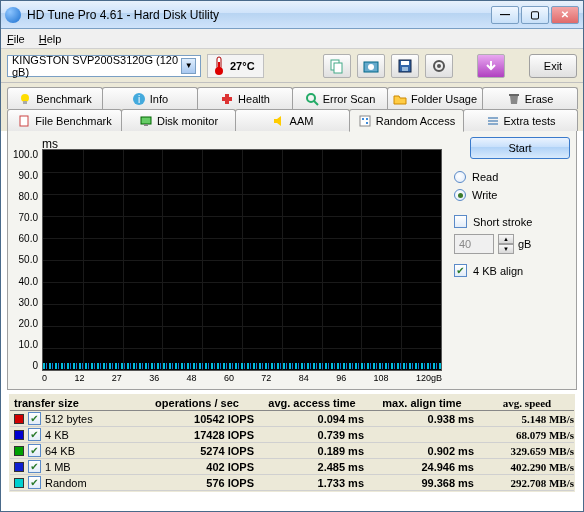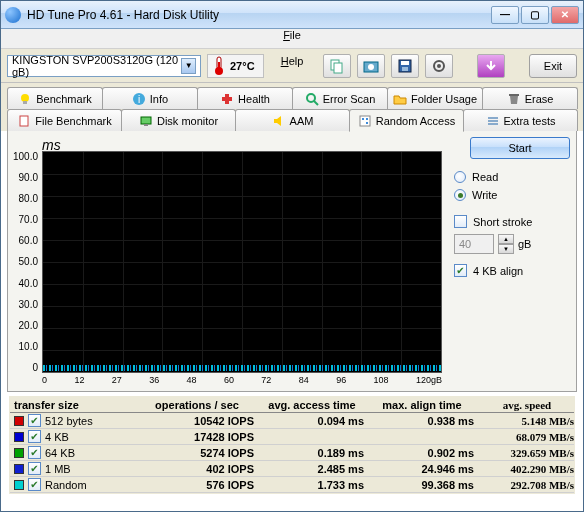--- a/index.html
+++ b/index.html
@@ -39,21 +39,20 @@
   }
   .win-close { background: linear-gradient(to bottom, #f3a6a6, #e06a6a); color: #fff; }
   .menubar {
     height: 20px;
     display: flex;
     align-items: center;
     padding: 0 6px;
     background: #f0f0f0;
     border-bottom: 1px solid #d0d0d0;
     gap: 14px;
-    flex-direction: column;
   }
   .menubar span { cursor: default; }
   .menubar span u { text-decoration: underline; }
   .toolbar {
     height: 34px;
     display: flex;
     align-items: center;
     padding: 0 6px;
     gap: 6px;
     background: #ece9d8;
@@ -173,24 +172,23 @@
   }
   .xaxis {
     display: flex;
     margin-left: 28px;
     width: 400px;
     justify-content: space-between;
     font-size: 9px;
     padding-top: 2px;
   }
   .ms-label {
-    font-size: 14px;
+    font-size: 12px;
     margin-left: 28px;
     margin-bottom: -2px;
-    font-style: italic;
   }
   .side {
     flex: 1;
     padding-left: 10px;
   }
   .start-btn {
     width: 100px; height: 22px;
     border: 1px solid #3a7acb;
     border-radius: 3px;
     background: linear-gradient(to bottom, #eaf3ff, #c8e0fb 45%, #b0d2f7 46%, #d8eafc);
@@ -525,20 +523,21 @@
         <div class="col-max">0.938 ms</div>
         <div class="col-spd">5.148 MB/s</div>
       </div>
       <div class="res-row">
         <div class="col-sz">
           <span class="swatch" style="background:#0000d0"></span>
           <span class="check-box">✔</span>
           <span>4 KB</span>
         </div>
         <div class="col-op">17428 IOPS</div>
+        <div class="col-max">0.739 ms</div>
         <div class="col-spd">68.079 MB/s</div>
       </div>
       <div class="res-row">
         <div class="col-sz">
           <span class="swatch" style="background:#00a000"></span>
           <span class="check-box">✔</span>
           <span>64 KB</span>
         </div>
         <div class="col-op">5274 IOPS</div>
         <div class="col-avg">0.189 ms</div>

